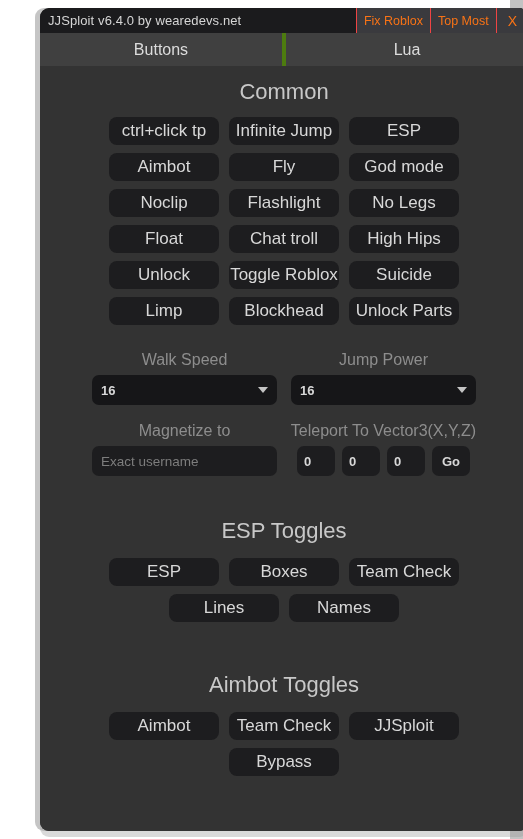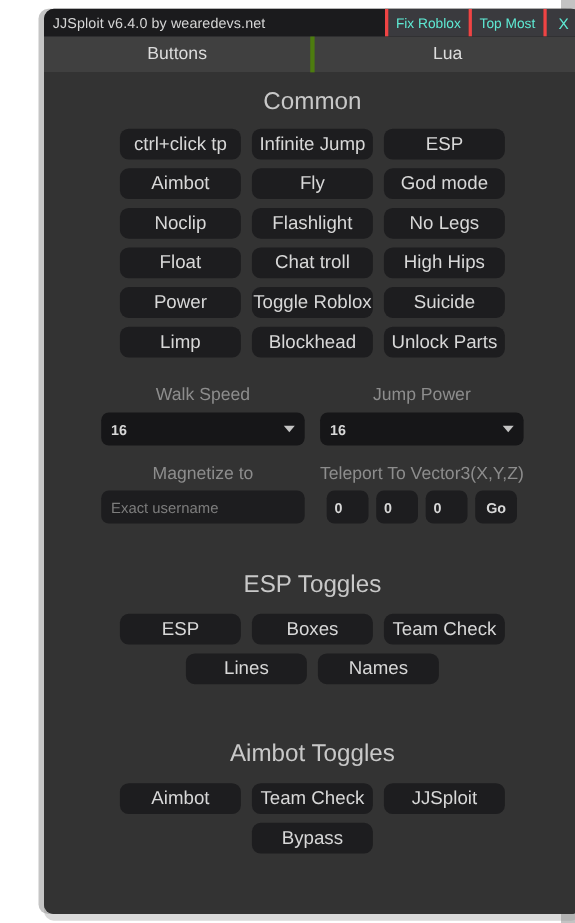--- a/index.html
+++ b/index.html
@@ -78,25 +78,25 @@
     font-size: 13px;
     letter-spacing: 0.1px;
     white-space: nowrap;
     overflow: hidden;
   }
   .title-btn {
     display: flex;
     align-items: center;
     justify-content: center;
     background: #3a3a3e;
-    color: #5eead4;
+    color: #f97316;
     font-size: 12.5px;
     padding: 0 7px;
     border: none;
-    border-left: 3px solid #ef4444;
+    border-left: 1px solid #ef4444;
     cursor: pointer;
     white-space: nowrap;
   }
   .title-btn.close {
     padding: 0 11px;
     font-size: 14px;
   }
 
   
   #tabbar {
@@ -303,21 +303,21 @@
         <button class="jj-btn">Noclip</button>
         <button class="jj-btn">Flashlight</button>
         <button class="jj-btn">No Legs</button>
       </div>
       <div class="btn-row">
         <button class="jj-btn">Float</button>
         <button class="jj-btn">Chat troll</button>
         <button class="jj-btn">High Hips</button>
       </div>
       <div class="btn-row">
-        <button class="jj-btn">Power</button>
+        <button class="jj-btn">Unlock</button>
         <button class="jj-btn">Toggle Roblox</button>
         <button class="jj-btn">Suicide</button>
       </div>
       <div class="btn-row">
         <button class="jj-btn">Limp</button>
         <button class="jj-btn">Blockhead</button>
         <button class="jj-btn">Unlock Parts</button>
       </div>
 
       <div class="field-row" id="selects-row">

